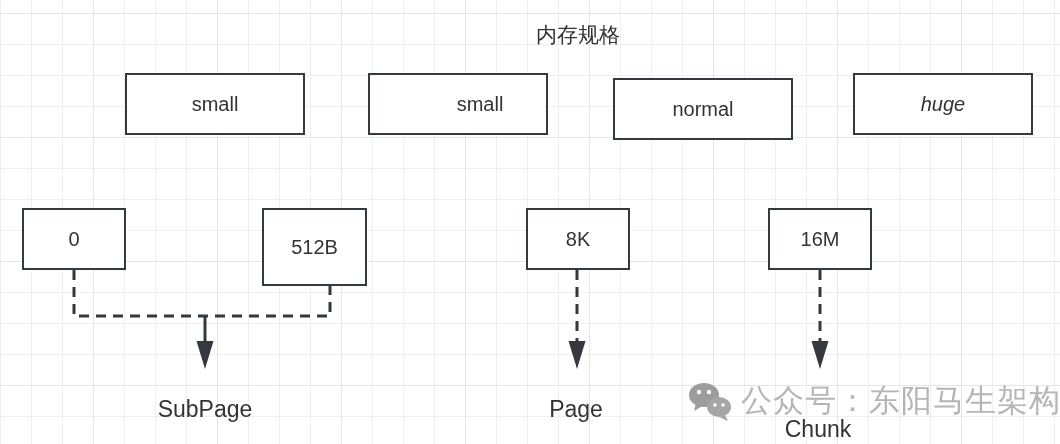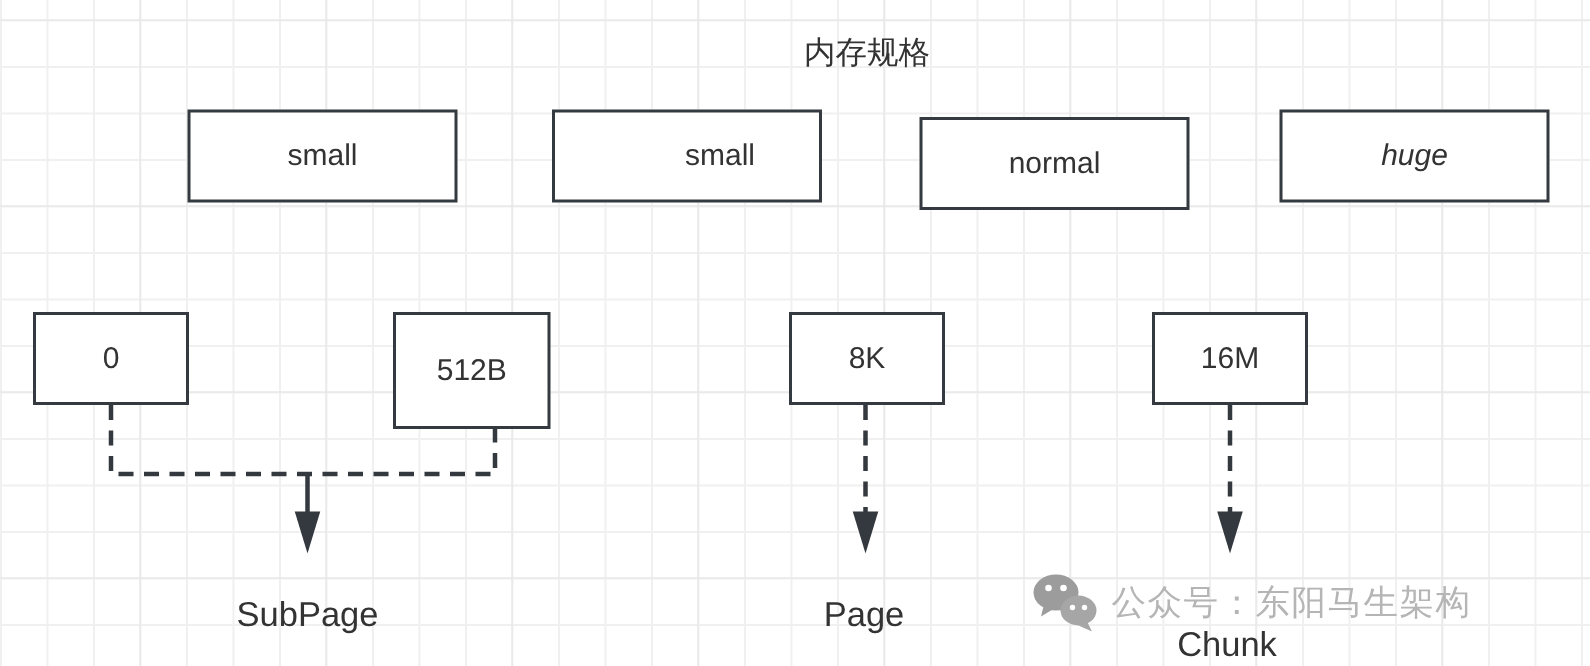--- a/index.html
+++ b/index.html
@@ -49,21 +49,21 @@
     pointer-events:none;
   }
   .watermark{
     position:absolute;
     left:686px;top:381px;
     display:flex;
     align-items:center;
     white-space:nowrap;
   }
   .watermark-text{
-    font-size:23px;
+    font-size:31px;
     color:#b5b5b5;
     letter-spacing:1px;
     line-height:38px;
   }
 </style>
 </head>
 <body>
 
 <div class="canvas">
 

